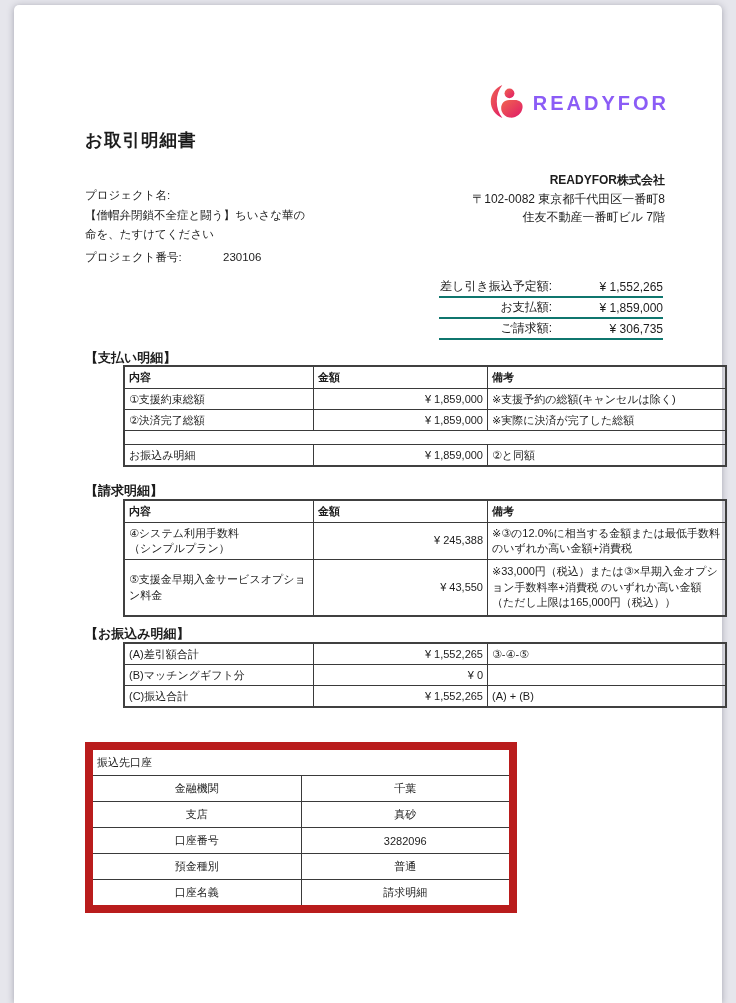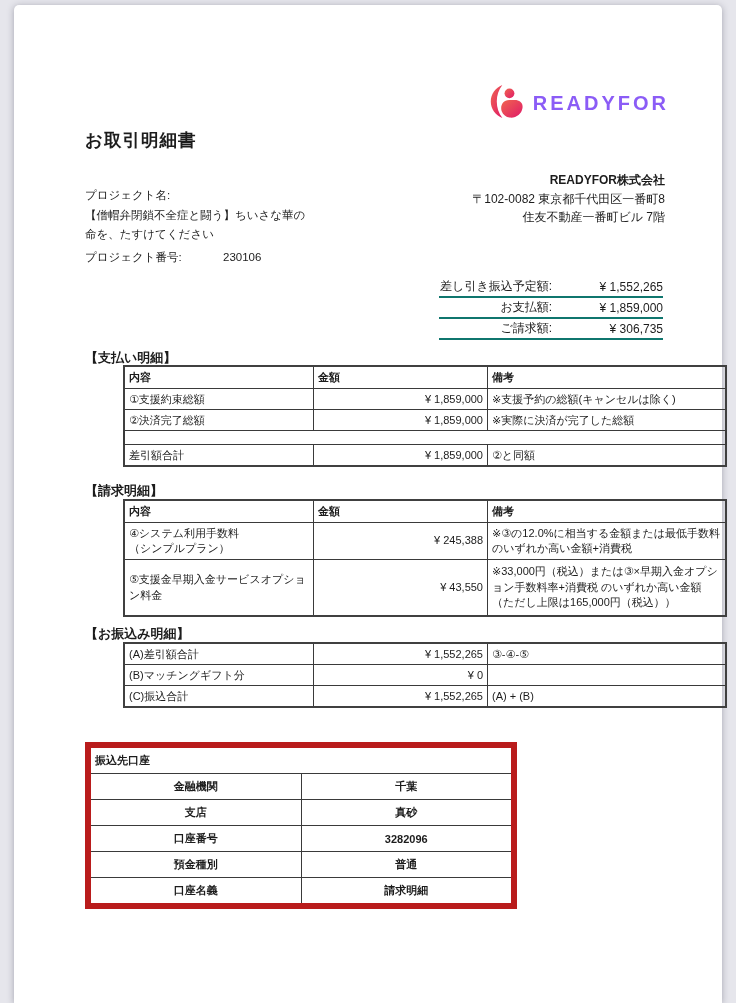--- a/index.html
+++ b/index.html
@@ -68,21 +68,21 @@
   .t-payment{top:360px;}
   .t-billing{top:494px;}
   .t-billing td{line-height:15.5px;}
   .t-billing tr.r0 td{height:34px;}
   .t-billing tr.r1 td{height:53px;}
   .t-transfer{top:637px;}
 
   
   table.bank{
     border-collapse:collapse;position:absolute;left:71px;top:737px;
-    table-layout:fixed;width:432px;border:6px solid #b91c1c;font-weight:bold;
+    table-layout:fixed;width:432px;border:8px solid #b91c1c;
   }
   table.bank td{border:1px solid #3a3a3a;font-size:11px;height:23px;text-align:center;padding:1px 4px;}
   table.bank td.bank-title{text-align:left;}
   .bank-col1{width:106px;}
 </style>
 </head>
 <body>
 
 <div class="page">
 
@@ -151,21 +151,21 @@
     </tr>
     <tr>
       <td>②決済完了総額</td>
       <td class="amt">¥ 1,859,000</td>
       <td>※実際に決済が完了した総額</td>
     </tr>
     <tr class="spacer">
           <td colspan="3"></td>
         </tr>
     <tr>
-      <td>差引額合計</td>
+      <td>お振込み明細</td>
       <td class="amt">¥ 1,859,000</td>
       <td>②と同額</td>
     </tr>
   </tbody>
     </table>
 
   <div class="abs section-h h-billing">【請求明細】</div>
   <table class="detail t-billing">
     <tbody>
         <tr>

